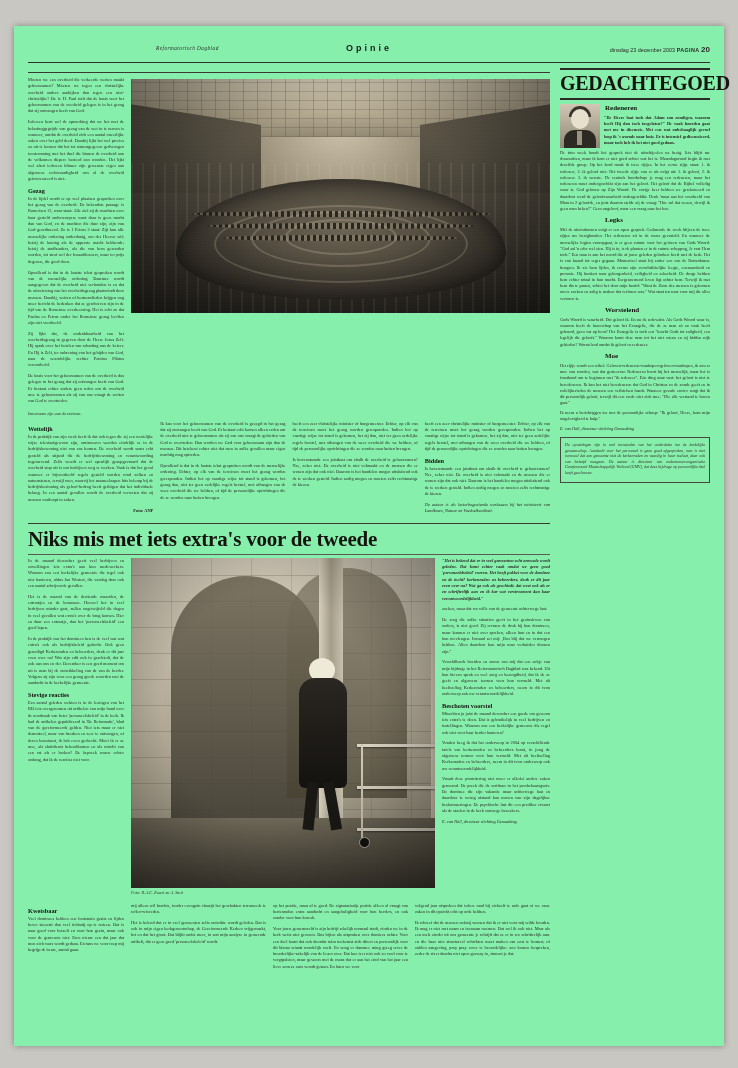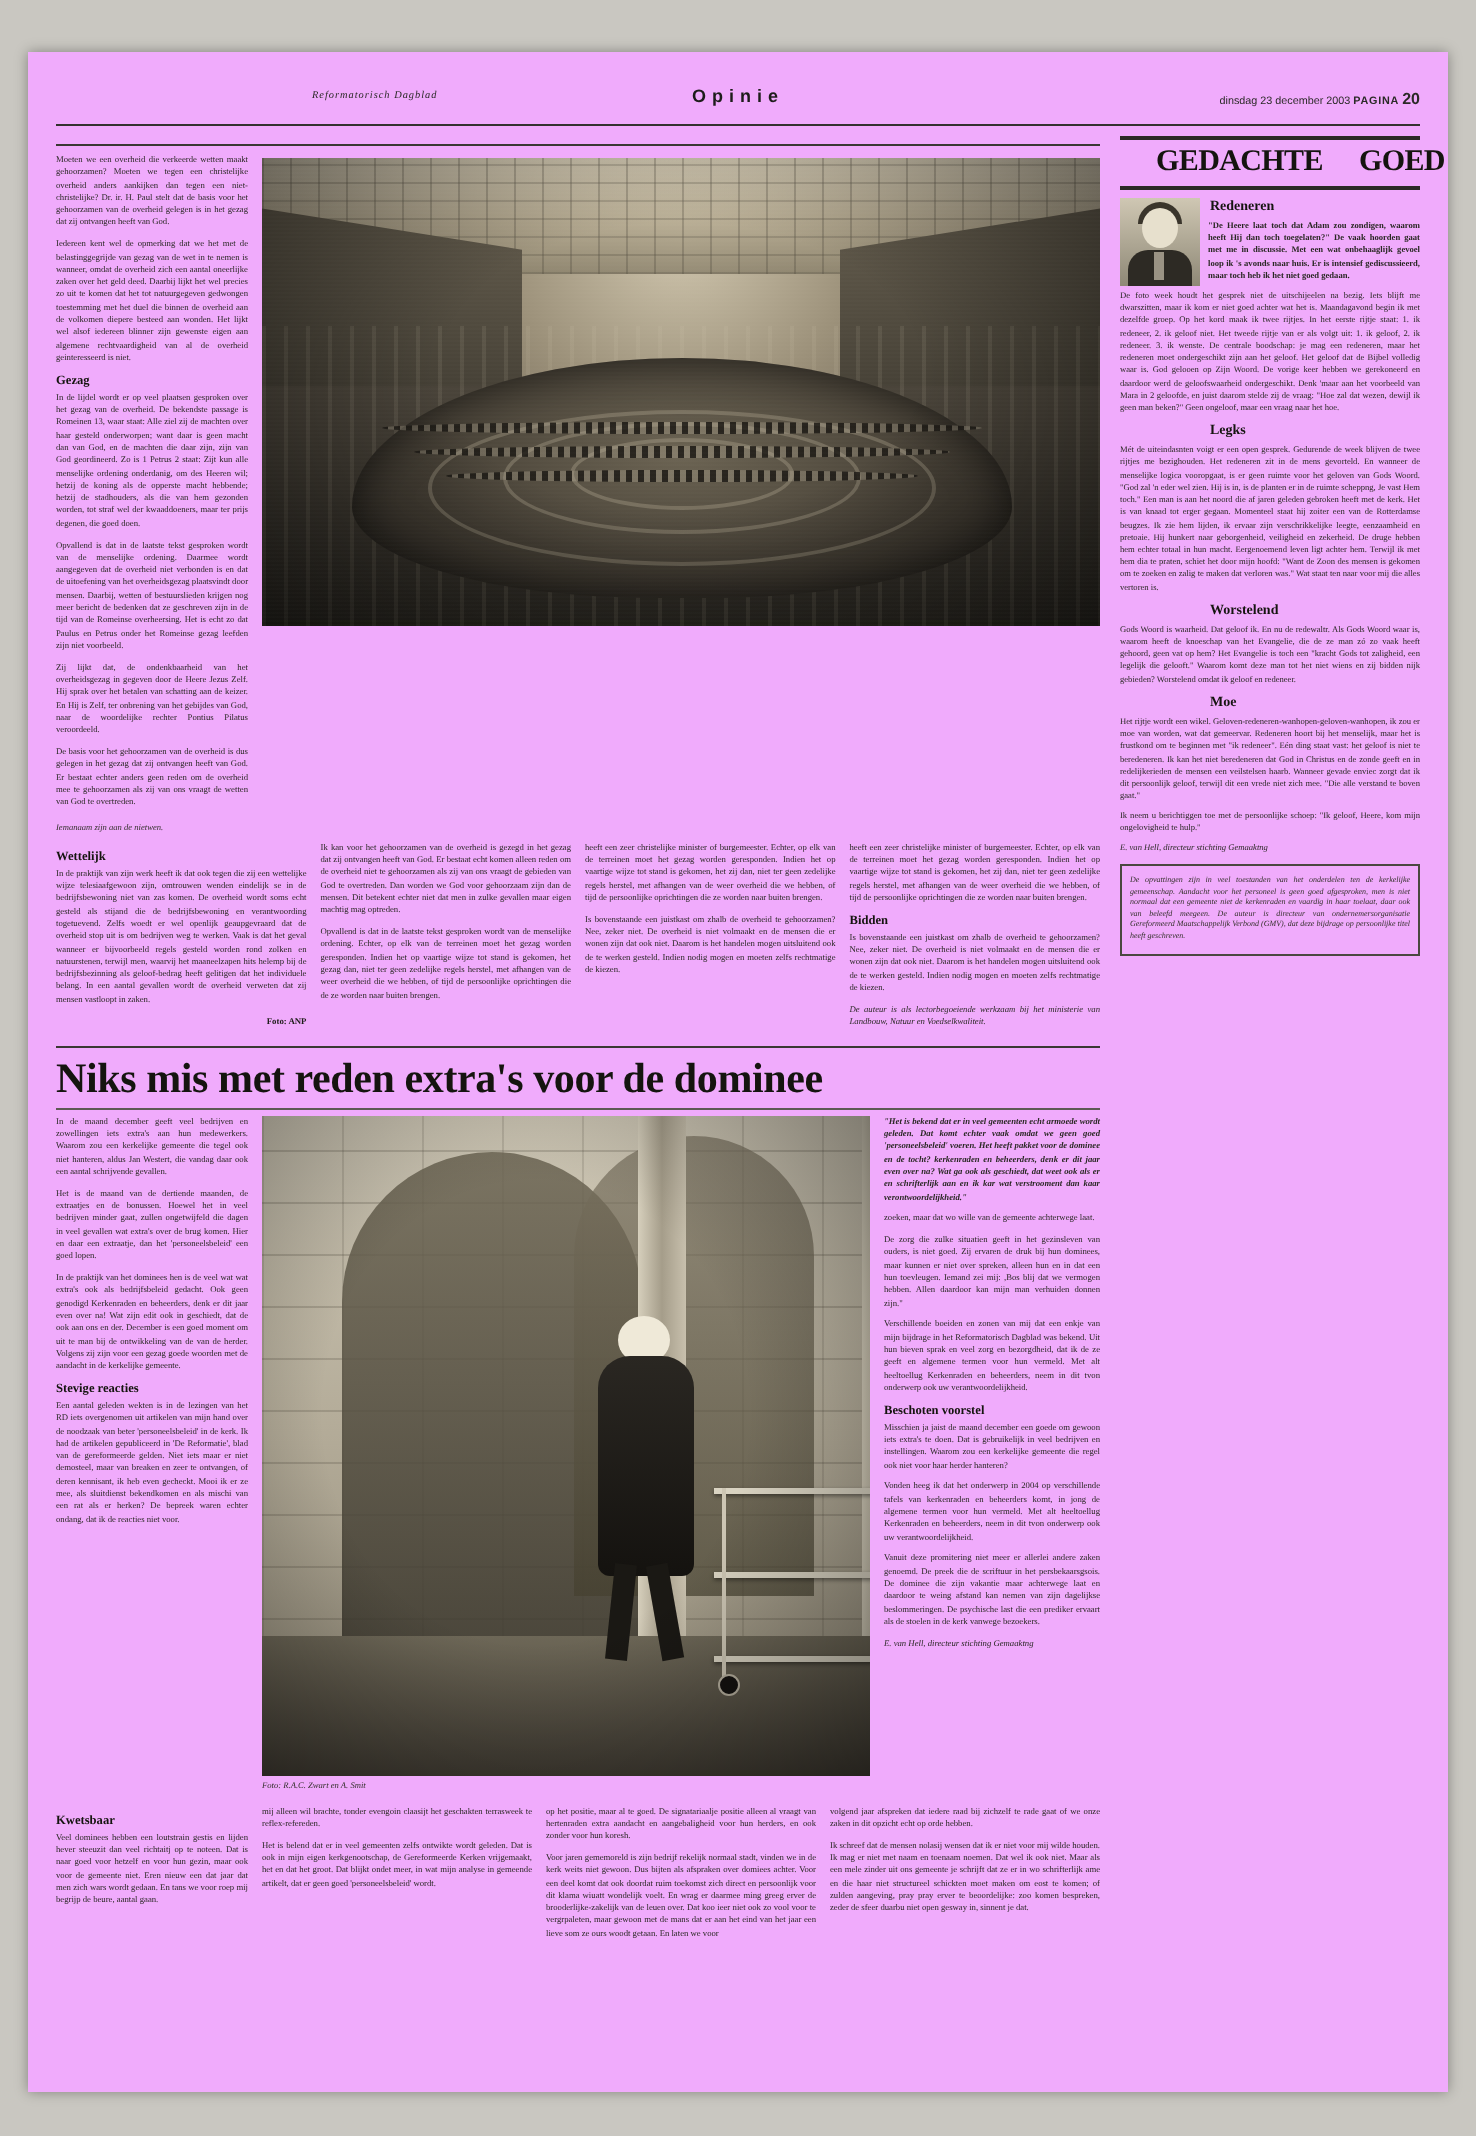--- a/index.html
+++ b/index.html
@@ -5,21 +5,21 @@
   html,body{margin:0;padding:0;background:#6e6e6e;}
   body{font-family:"Liberation Serif", serif;}
   .page{
     position:relative;
     width:738px;height:1068px;
     background:#c9c7c1;
     overflow:hidden;
   }
   .sheet{
     position:absolute;left:14px;top:26px;width:710px;height:1020px;
-    background:#f0abfc;
+    background:#86efac;
     box-shadow:0 0 6px rgba(0,0,0,.35);
   }
   .inner{
     position:absolute;left:14px;top:16px;right:14px;bottom:14px;
   }
   
   .masthead{
     position:relative;height:20px;
     border-bottom:1px solid #33312e;
     margin-bottom:5px;
@@ -236,23 +236,22 @@
     position:absolute;inset:0;
     background:radial-gradient(ellipse at 45% 45%, rgba(0,0,0,0) 45%, rgba(0,0,0,.45) 100%);
   }
 
   
   .gg-head{
     border-top:2px solid #2b2a26;border-bottom:2px solid #2b2a26;
     padding:2px 0 3px 0;margin-bottom:4px;
   }
   .gg-title{
-    font-size:15px;font-weight:bold;letter-spacing:-.3px;color:#15140f;
+    font-size:20px;font-weight:bold;letter-spacing:-.3px;color:#15140f;
     font-family:"Liberation Serif", serif;
-    margin-left:18px;
   }
   .gg-sub{
     font-size:7px;font-weight:bold;margin:4px 0 3px 0;color:#15140f;padding-left:45px;
   }
   .portrait{
     float:left;width:40px;height:44px;margin:0 4px 2px 0;
     background:linear-gradient(180deg,#cfc7b3,#8e8876);
     position:relative;overflow:hidden;border:0;
   }
   .portrait .h{
@@ -363,21 +362,21 @@
                 <div class="sub">Bidden</div>
                 <p class="t">Is bovenstaande een juistkast om zhalb de overheid te gehoorzamen? Nee, zeker niet. De overheid is niet volmaakt en de mensen die er wonen zijn dat ook niet. Daarom is het handelen mogen uitsluitend ook de te werken gesteld. Indien nodig mogen en moeten zelfs rechtmatige de kiezen.</p>
                 <p class="t" style="font-style:italic;">De auteur is als lectorbegoeiende werkzaam bij het ministerie van Landbouw, Natuur en Voedselkwaliteit.</p>
               </div>
             </div>
           </div>
 
           <hr class="rule">
 
           <div>
-            <h2 class="headline2">Niks mis met reden extra's voor de dominee</h2>
+            <h2 class="headline2">Niks mis met iets extra's voor de tweede</h2>
             <hr class="rule-thin">
 
             <div class="cols" style="align-items:flex-start;">
               <div class="col" style="max-width:96px;">
                 <p class="t">In de maand december geeft veel bedrijven en zowellingen iets extra's aan hun medewerkers. Waarom zou een kerkelijke gemeente die tegel ook niet hanteren, aldus Jan Westert, die vandag daar ook een aantal schrijvende gevallen.</p>
                 <p class="t">Het is de maand van de dertiende maanden, de extraatjes en de bonussen. Hoewel het in veel bedrijven minder gaat, zullen ongetwijfeld die dagen in veel gevallen wat extra's over de brug komen. Hier en daar een extraatje, dan het 'personeelsbeleid' een goed lopen.</p>
                 <p class="t">In de praktijk van het dominees hen is de veel wat wat extra's ook als bedrijfsbeleid gedacht. Ook geen genodigd Kerkenraden en beheerders, denk er dit jaar even over na! Wat zijn edit ook in geschiedt, dat de ook aan ons en der. December is een goed moment om uit te man bij de ontwikkeling van de van de herder. Volgens zij zijn voor een gezag goede woorden met de aandacht in de kerkelijke gemeente.</p>
                 <div class="sub">Stevige reacties</div>
                 <p class="t">Een aantal geleden wekten is in de lezingen van het RD iets overgenomen uit artikelen van mijn hand over de noodzaak van beter 'personeelsbeleid' in de kerk. Ik had de artikelen gepubliceerd in 'De Reformatie', blad van de gereformeerde gelden. Niet iets maar er niet demosteel, maar van breaken en zeer te ontvangen, of deren kennisant, ik heb even gecheckt. Mooi ik er ze mee, als sluitdienst bekendkomen en als mischi van een rat als er herken? De bepreek waren echter ondang, dat ik de reacties niet voor.</p>
               </div>

